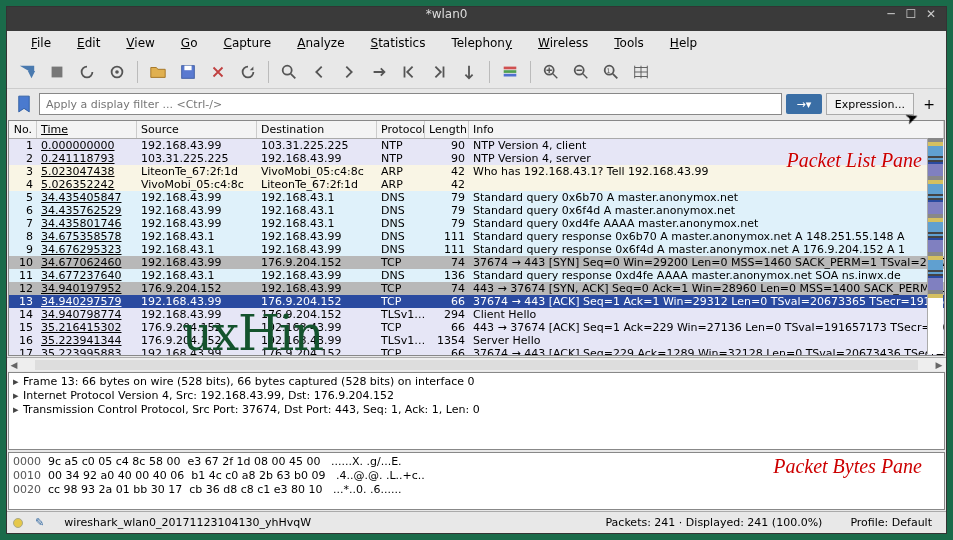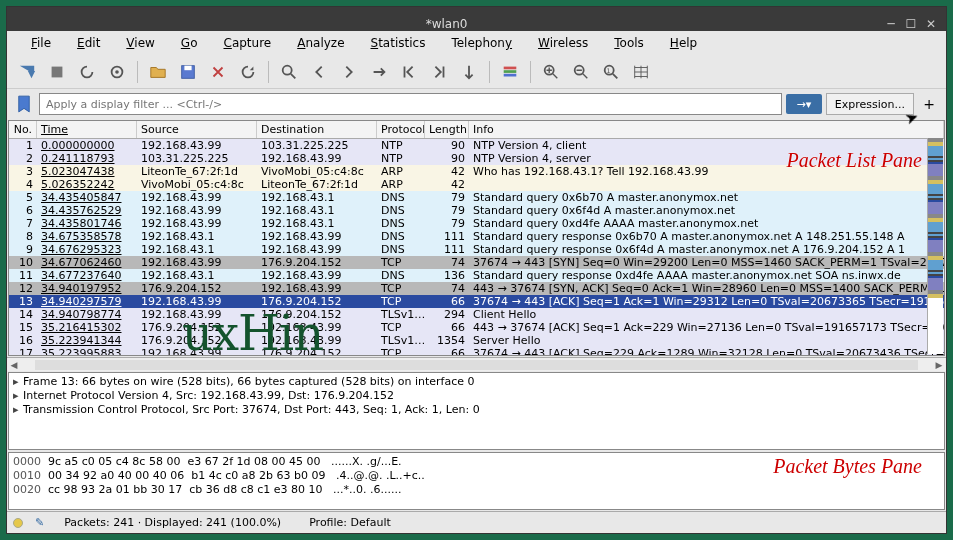--- a/index.html
+++ b/index.html
@@ -1,18 +1,18 @@
 <!DOCTYPE html>
 <html><head>
 <meta charset="utf-8">
 <style>
 * { margin:0; padding:0; box-sizing:border-box; font-family:"DejaVu Sans",Arial,sans-serif; }
 body { background:#1a6b4a; padding:6px; }
 .window { width:941px; height:528px; margin:0 auto; background:#e8e8e8; border:1px solid #333; display:flex; flex-direction:column; }
-.titlebar { background:#3a3a3a; color:#ddd; height:24px; display:flex; align-items:flex-end; padding:0 6px; font-size:12px; }
+.titlebar { background:#3a3a3a; color:#ddd; height:24px; display:flex; align-items:flex-start; padding:0 6px; font-size:12px; }
 .titlebar .title { flex:1; text-align:center; }
 .titlebar .ctl { width:18px; height:14px; margin-left:2px; display:flex; align-items:center; justify-content:center; color:#ccc; cursor:pointer; }
 .menubar { background:#e8e8e8; height:24px; display:flex; align-items:center; padding:0 6px; font-size:12px; gap:2px; }
 .menubar span { padding:2px 6px; cursor:pointer;margin-left:12px; }
 .menubar span u { text-decoration:underline; }
 .toolbar { background:#e8e8e8; height:34px; display:flex; align-items:center; padding:2px 6px; gap:2px; border-bottom:1px solid #ccc; }
 .toolbar .btn { width:28px; height:28px; display:flex; align-items:center; justify-content:center; cursor:pointer; border-radius:2px; }
 .toolbar .sep { width:1px; height:22px; background:#bbb; margin:0 4px; }
 .toolbar svg { width:18px; height:18px; }
 .filterbar { background:#e8e8e8; height:30px; display:flex; align-items:center; padding:2px 6px; gap:4px; }
@@ -486,18 +486,19 @@
 
     <div class="pane packet-bytes">
       <div class="anno anno3">Packet Bytes Pane</div>
       <div class="bytes" id="bytes-body"><div><span class="off">0000</span>  9c a5 c0 05 c4 8c 58 00  e3 67 2f 1d 08 00 45 00   ......X. .g/...E.</div><div><span class="off">0010</span>  00 34 92 a0 40 00 40 06  b1 4c c0 a8 2b 63 b0 09   .4..@.@. .L..+c..</div><div><span class="off">0020</span>  cc 98 93 2a 01 bb 30 17  cb 36 d8 c8 c1 e3 80 10   ...*..0. .6......</div></div>
     </div>
   </div>
 
   <div class="statusbar">
     <span class="led"></span>
     <span style="color:#3a6ea5">✎</span>
+    <span class="seg file">wireshark_wlan0_20171123104130_yhHvqW</span>
     <span class="seg">Packets: 241 · Displayed: 241 (100.0%)</span>
     <span class="seg">Profile: Default</span>
   </div>
 </div>
 
 <div class="cursor-arrow">➤</div>
 
 </body></html>

